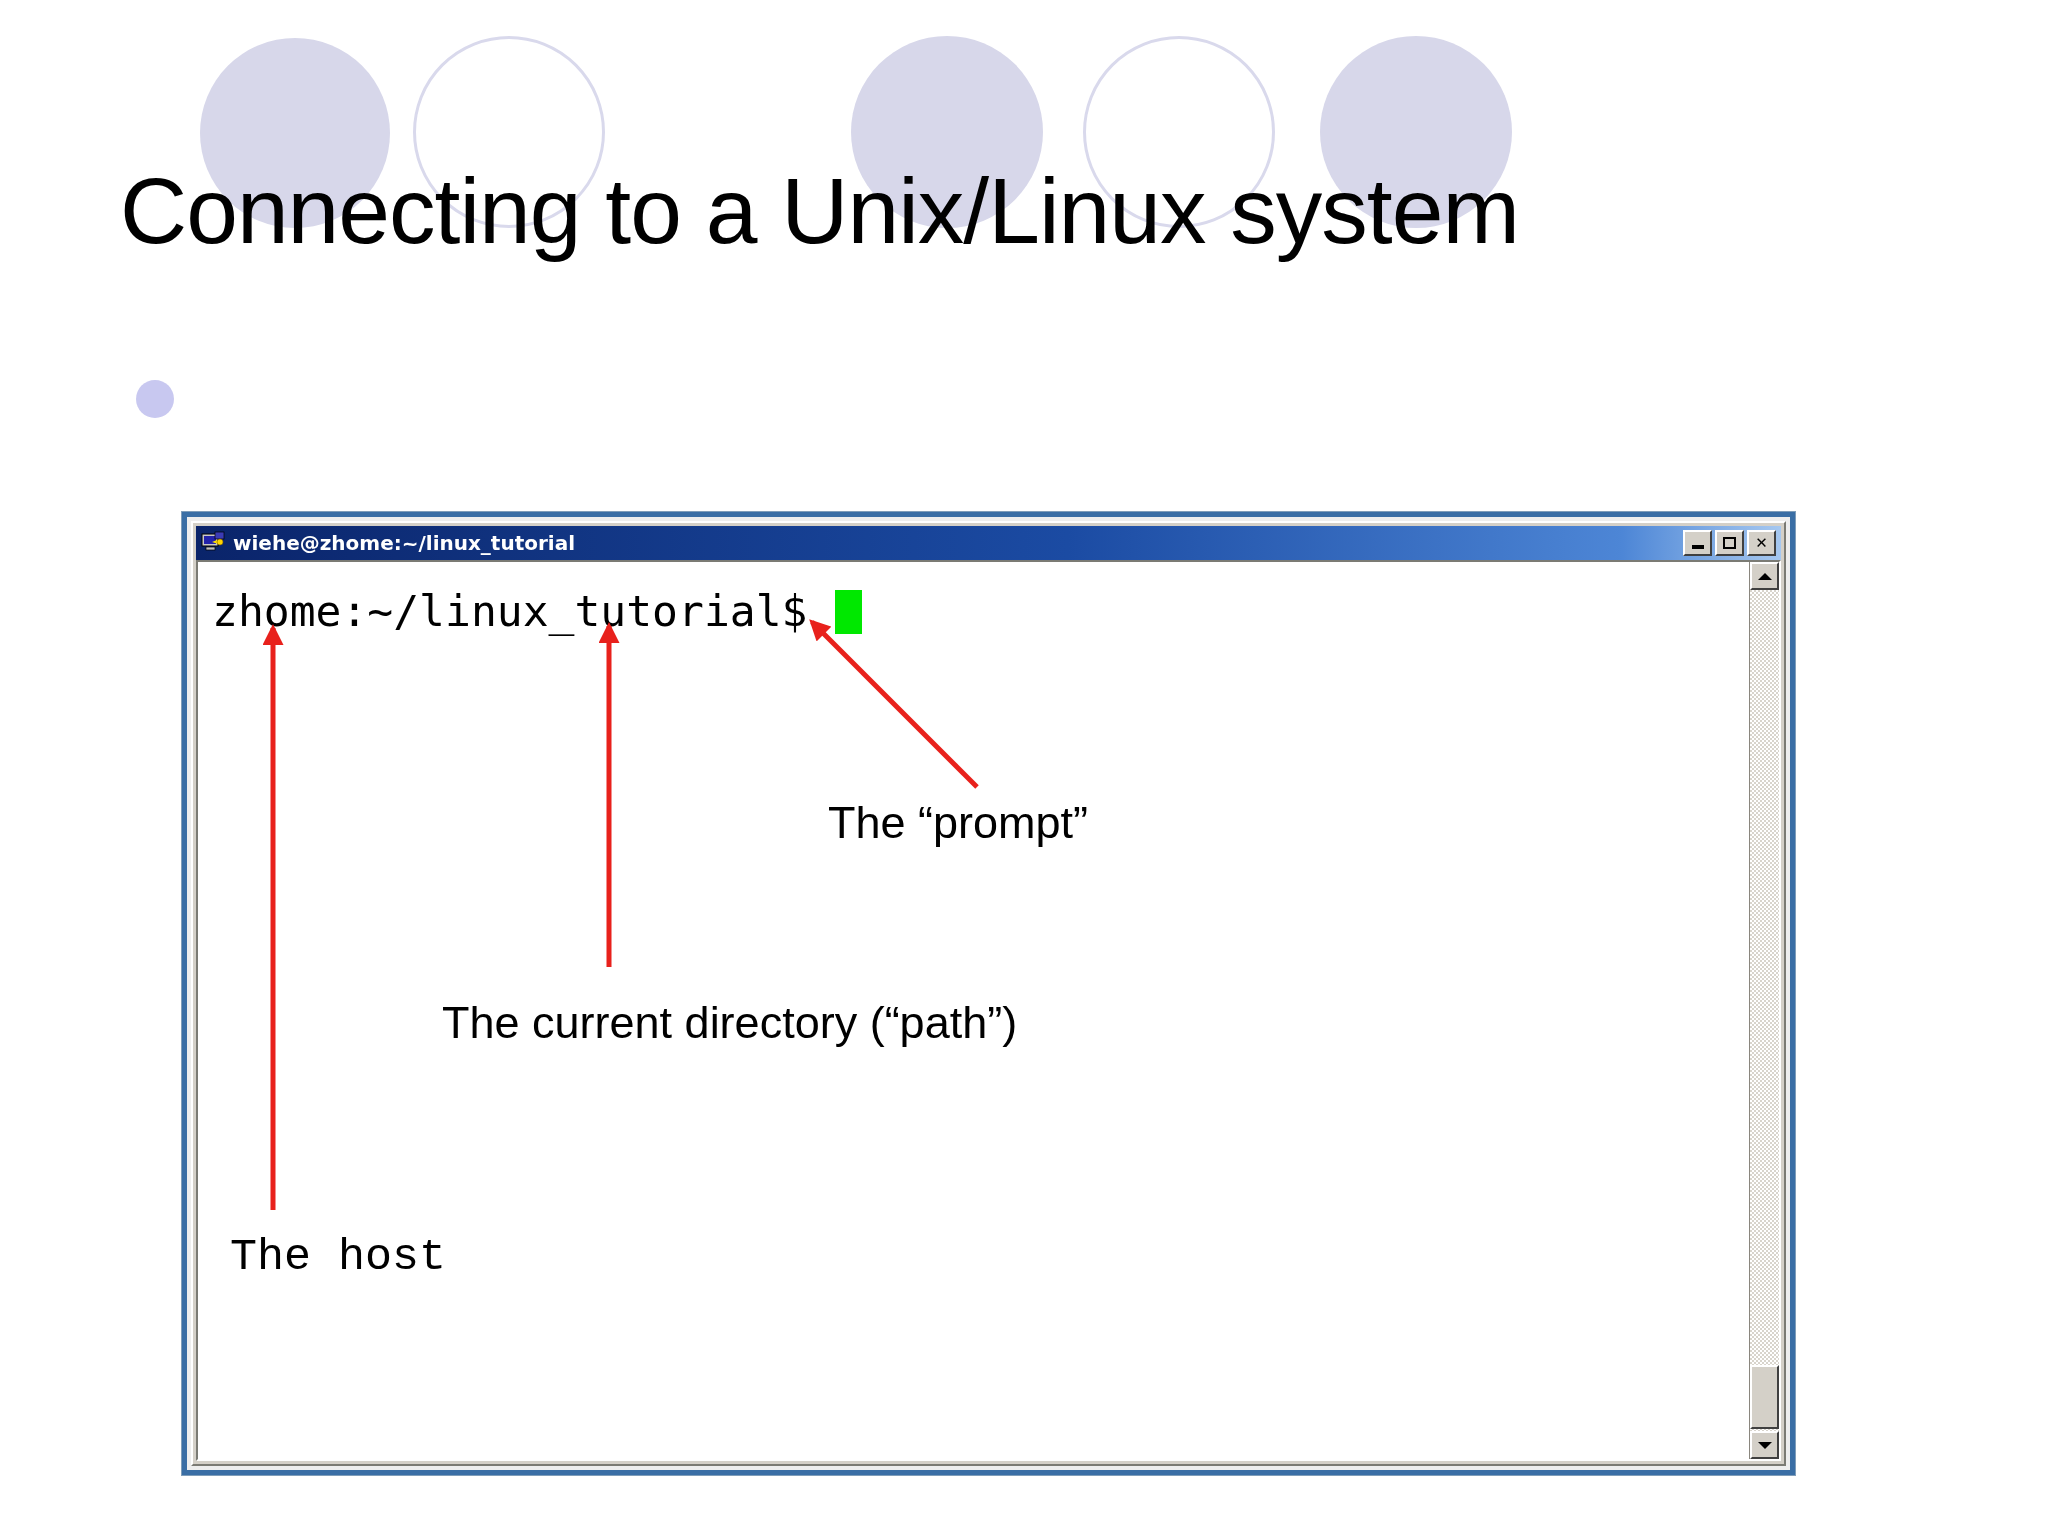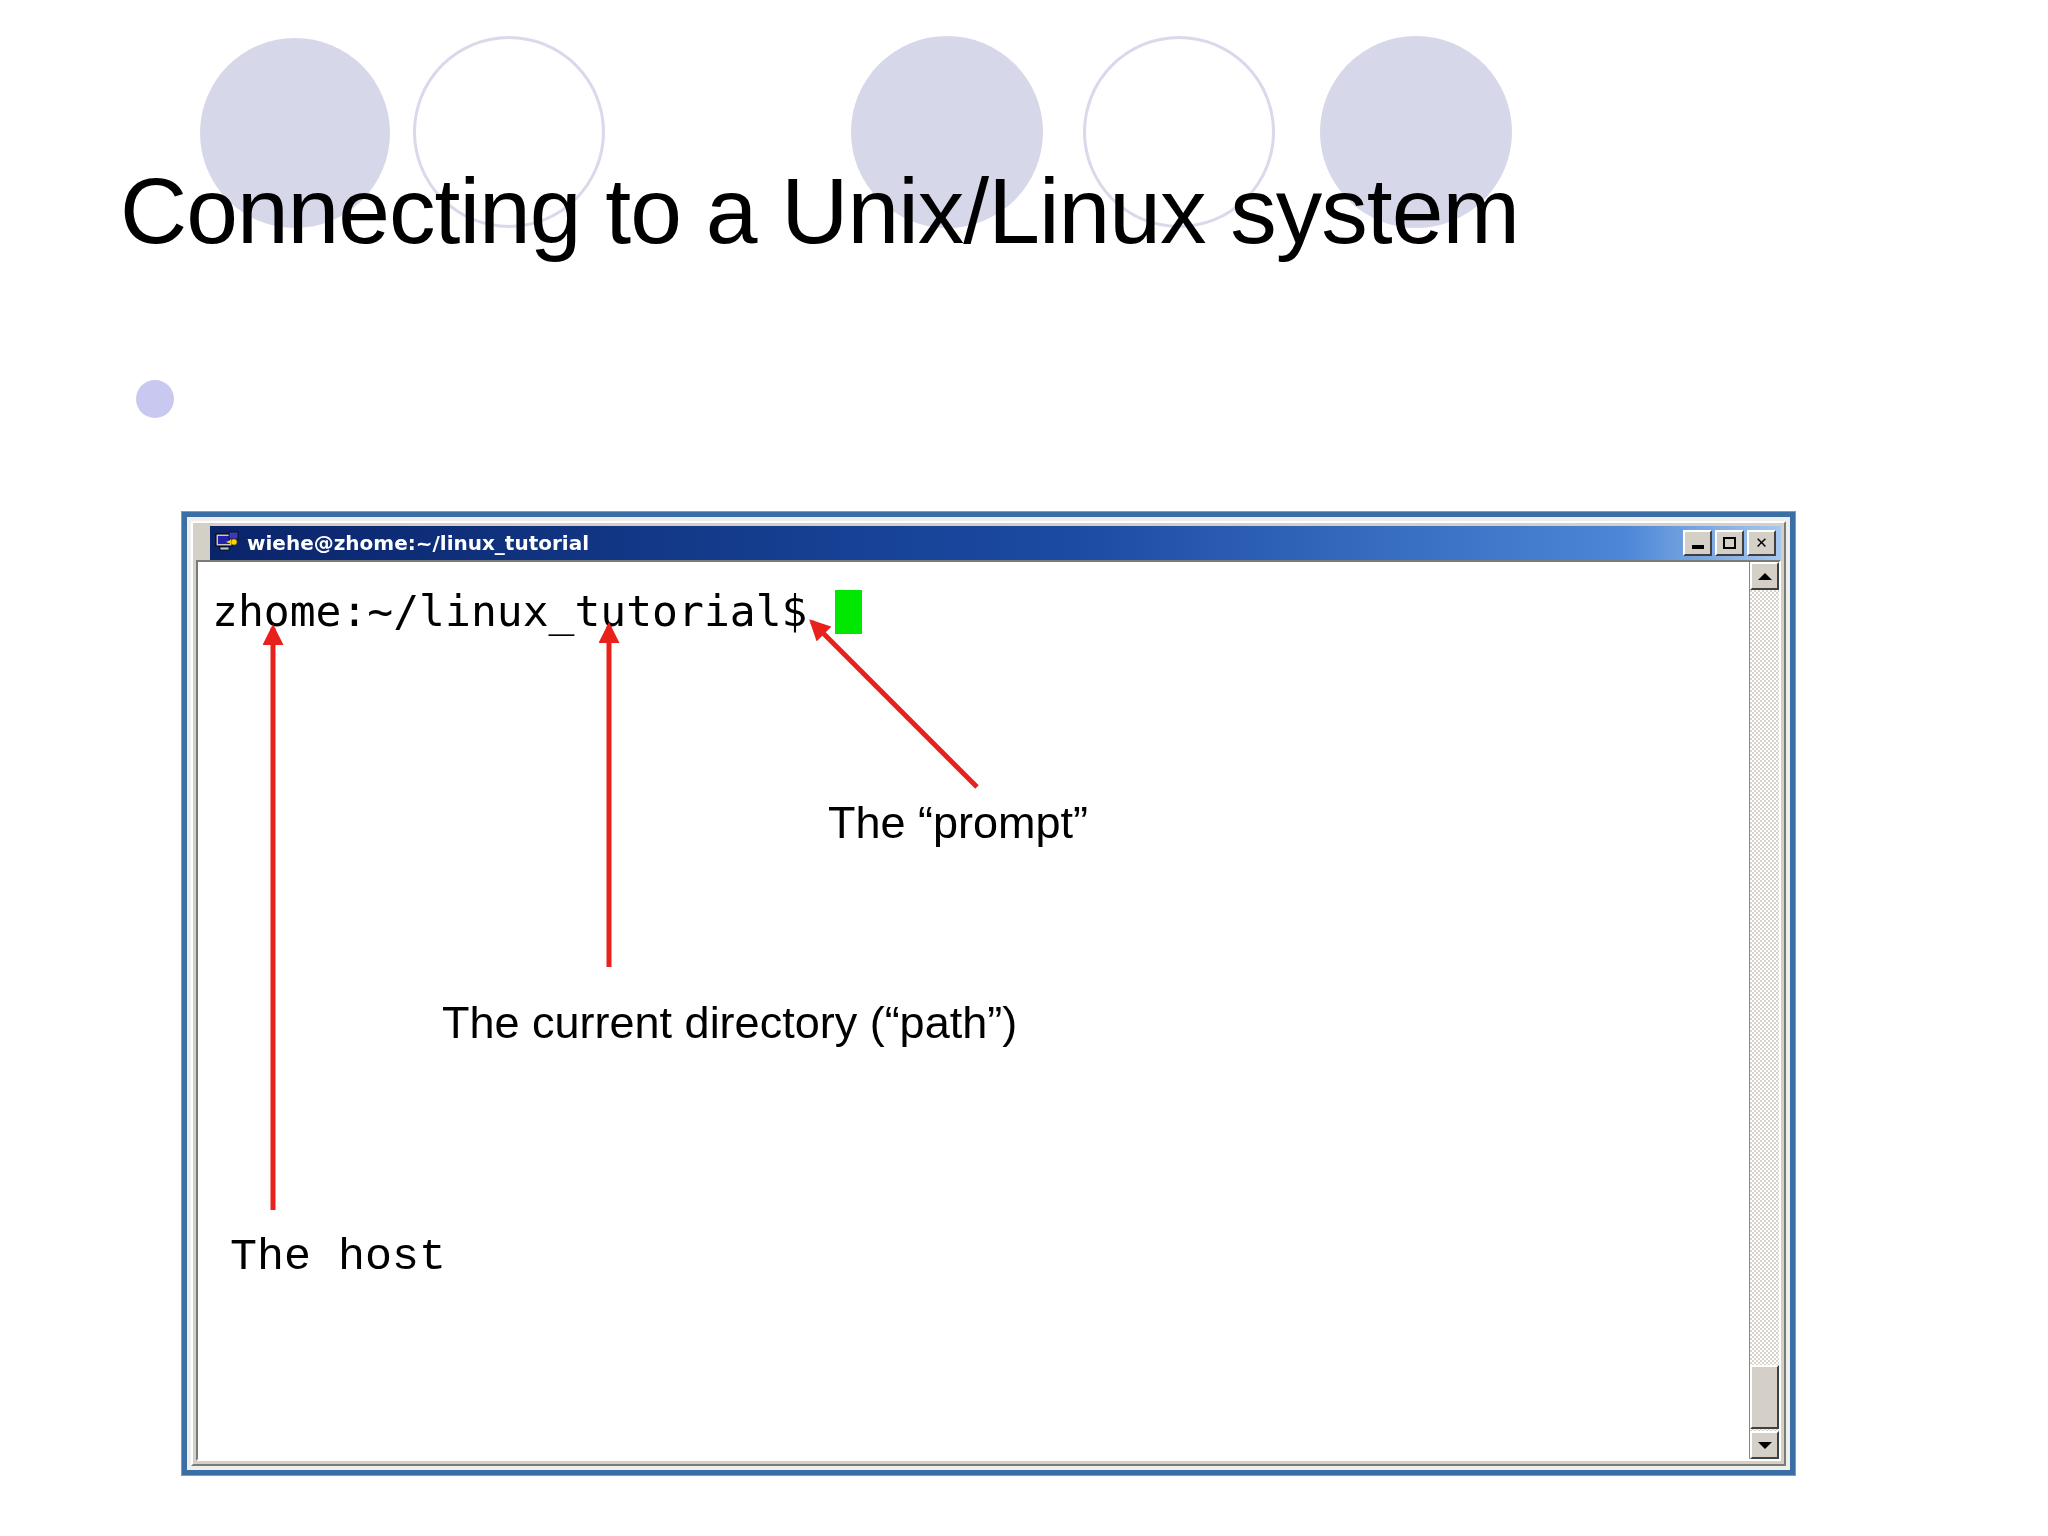--- a/index.html
+++ b/index.html
@@ -91,21 +91,20 @@
 
   .titlebar {
     position: absolute;
     left: 3px; top: 3px; right: 3px;
     height: 34px;
     background: linear-gradient(to right, #0a246a 0%, #1b4ba3 55%, #4d86d6 90%, #a6c8f0 100%);
     display: flex;
     align-items: center;
     padding: 0 3px;
     box-sizing: border-box;
-    margin-left: 14px;
   }
   .tb-icon {
     width: 26px; height: 26px;
     margin: 0 6px 0 2px;
     flex: none;
     position: relative;
   }
   .tb-title {
     color: #ffffff;
     font-size: 20px;

